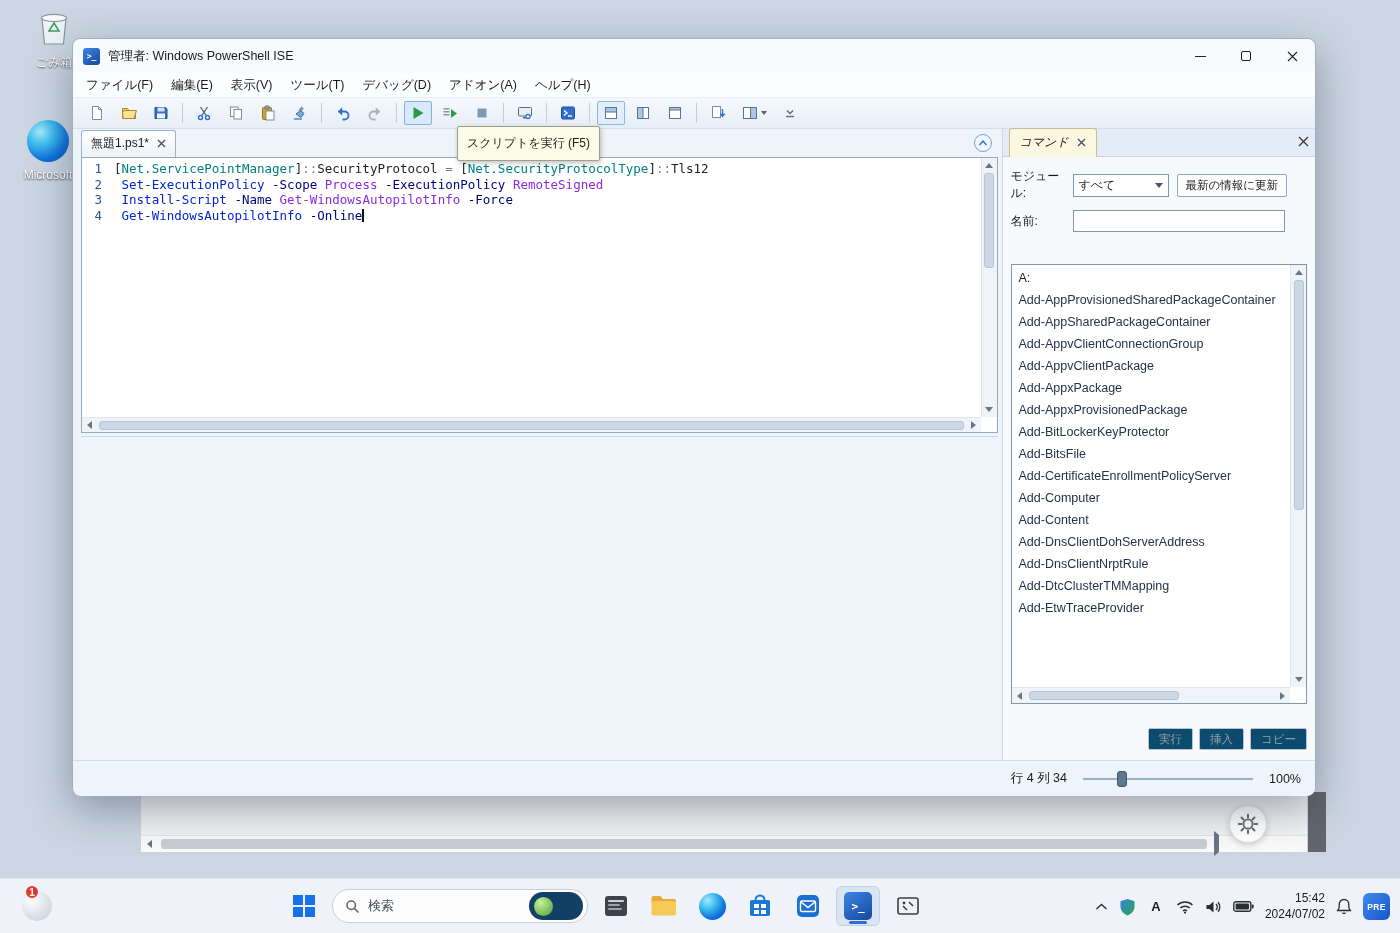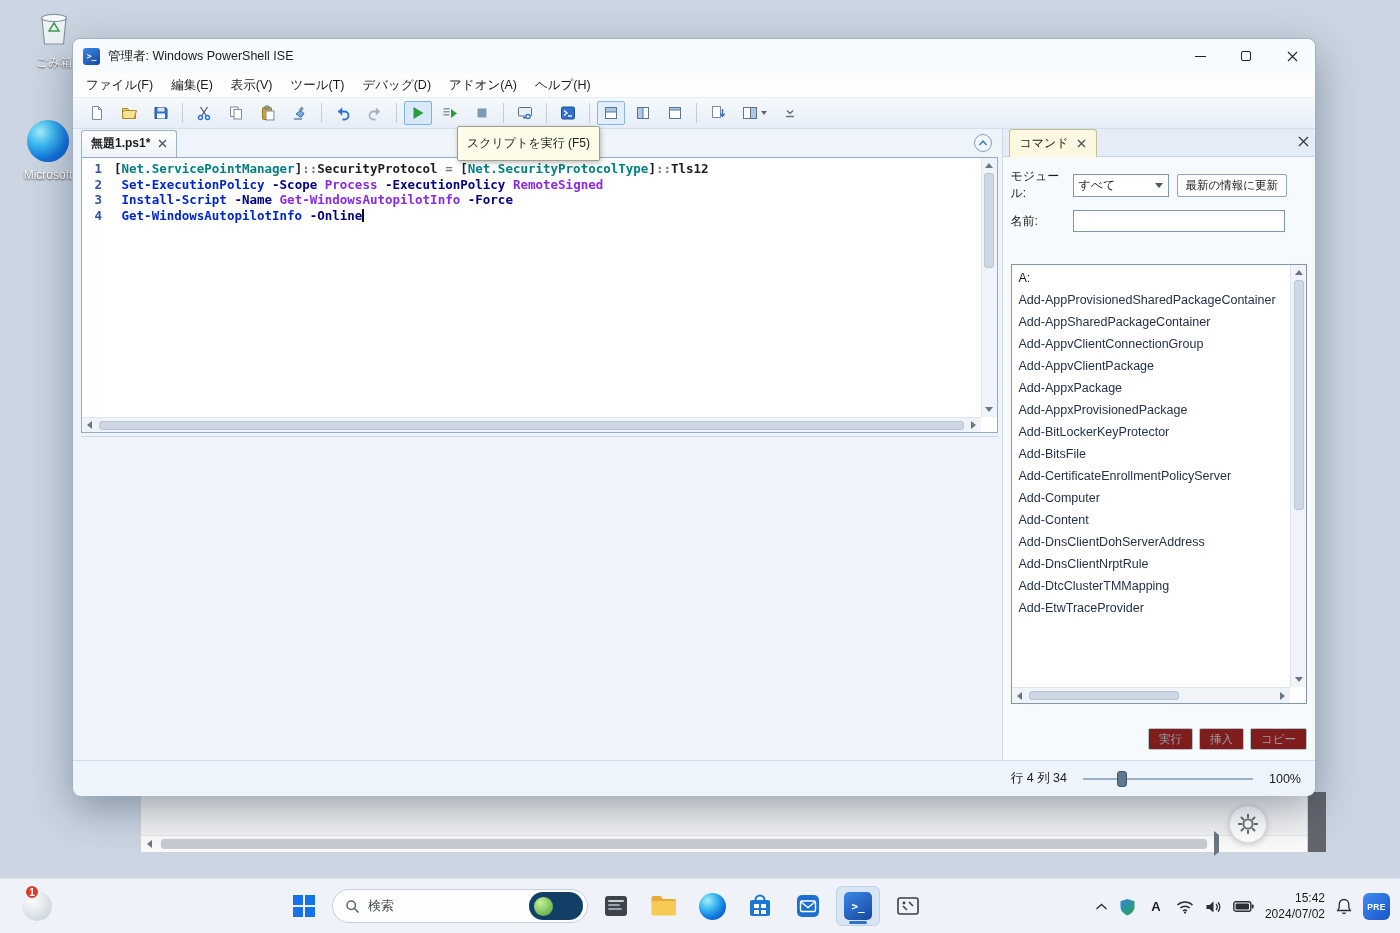--- a/index.html
+++ b/index.html
@@ -63,21 +63,21 @@
   .tb-btn.has-caret { width:36px; }
   .tb-btn.has-caret::after { content:""; width:0; height:0; margin-left:3px;
     border-left:3.5px solid transparent; border-right:3.5px solid transparent; border-top:4px solid #55636f; }
   .tb-sep { width:1px; height:20px; background:#c3cedb; margin:0 5px; }
 
   .ise-tooltip { position:absolute; left:384px; top:87px; z-index:30; padding:8px 9px;
     background:#fdfce8; border:1px solid #a9a9914f; border:1px solid #a0a08a; border-radius:2px;
     font-size:12px; color:#222; box-shadow:1px 2px 5px rgba(0,0,0,.25); white-space:nowrap; }
 
   .content { display:flex; height:631px; }
-  .left-col { width:930px; padding:2px 4px 0 8px; display:flex; flex-direction:column;font-weight:bold; }
+  .left-col { width:930px; padding:2px 4px 0 8px; display:flex; flex-direction:column; }
   .right-col { width:314px; border-left:1px solid #ccd9e7; display:flex; flex-direction:column; }
 
   
   .tab-row { height:26px; position:relative; display:flex; align-items:flex-end; }
   .tab { display:inline-flex; align-items:center; gap:8px; padding:4px 9px 5px 9px;
     background:linear-gradient(#fefefe,#eef3f9); border:1px solid #9ab2cc; border-bottom:none;
     border-radius:3px 3px 0 0; font-size:12px; color:#1b1b1b; }
   .collapse-btn { position:absolute; right:6px; top:3px; width:18px; height:18px; border-radius:50%;
     border:1px solid #7aa3d4; background:#f2f7fd; display:flex; align-items:center; justify-content:center; }
 
@@ -111,22 +111,22 @@
   
   .console { flex:1; position:relative; background:#012456; border:1px solid #94aac2; }
   .console .prompt { position:absolute; left:8px; top:7px; color:#f1f1f1;
     font-family:"DejaVu Sans Mono","Liberation Mono",monospace; font-size:13px; }
   .console .chscroll { position:absolute; left:0; right:0; bottom:0; height:18px; background:#f3f7fb;
     display:flex; align-items:center; }
   .console .chscroll .cap { width:16px; display:flex; justify-content:center; }
   .console .chscroll .hthumb { height:10px; flex:1; margin:0 2px; background:#dfe7f0; border:1px solid #c6d2de; border-radius:3px; }
 
   
-  .addon-tabs { height:28px; position:relative; display:flex; align-items:flex-start; padding-left:6px;
-    background:#e4edf7; border-bottom:1px solid #c9d6e4; }
+  .addon-tabs { height:28px; position:relative; display:flex; align-items:center; padding-left:6px;
+    background:#e4edf7; border-bottom:1px solid #c9d6e4;font-style:italic; }
   .addon-tab { display:inline-flex; align-items:center; gap:8px; padding:5px 10px 6px 10px;
     background:#fcf7e1; border:1px solid #c6bf92; border-bottom:none; border-radius:3px 3px 0 0;
     font-size:12px; color:#1b1b1b; }
   .panel-x { position:absolute; right:6px; top:7px; }
   .panel-body { flex:1; position:relative; background:#f7fafd; }
   .prow { display:flex; align-items:center; padding:0 8px; }
   .prow.m { margin-top:11px; }
   .prow.n { margin-top:8px; }
   .plbl { width:62px; font-size:12px; color:#1b1b1b; flex:none; }
   .select { width:96px; height:23px; background:#fff; border:1px solid #7e96ae; display:flex; align-items:center;
@@ -141,21 +141,21 @@
   .cmd-list { position:absolute; left:8px; right:8px; top:107px; height:440px; background:#fff; border:1px solid #8096ac; }
   .cmd-items { position:absolute; left:0; top:0; right:16px; bottom:16px; overflow:hidden; padding-top:2px; }
   .cmd-item { height:22px; line-height:22px; padding-left:7px; font-size:12.5px; color:#26324a; white-space:nowrap; }
   .cmd-item.cmd-group { color:#1b1b1b; }
   .cmd-list .vscroll { bottom:16px; }
   .cmd-list .hscroll { right:16px; height:16px; }
   .cmd-list .hscroll .hthumb { flex:none; width:150px; }
 
   .action-row { position:absolute; right:8px; bottom:10px; display:flex; gap:6px; }
   .act-btn { height:22px; padding:0 10px; font-size:11.5px; color:#97a1ad;
-    background:#7f1d1d; border:1px solid #b6c1cc; border-radius:2px; font-family:inherit; }
+    background:#0c4a6e; border:1px solid #b6c1cc; border-radius:2px; font-family:inherit; }
 
   
   .statusbar { height:36px; display:flex; align-items:center; padding:0 14px;
     background:#eef4fb; border-top:1px solid #cfdcea; border-radius:0 0 8px 8px; }
   .linecol { margin-left:auto; font-size:12.5px; color:#1b1b1b; }
   .zoom-slider { position:relative; width:170px; height:18px; margin:0 16px; }
   .zoom-slider .track { position:absolute; left:0; right:0; top:8px; height:2px; background:#9ab0c4; }
   .zoom-slider .sthumb { position:absolute; left:20%; top:1px; width:10px; height:16px; background:#5f7890;
     border:1px solid #45586b; border-radius:3px; }
   .zoomlbl { font-size:12.5px; color:#1b1b1b; }

